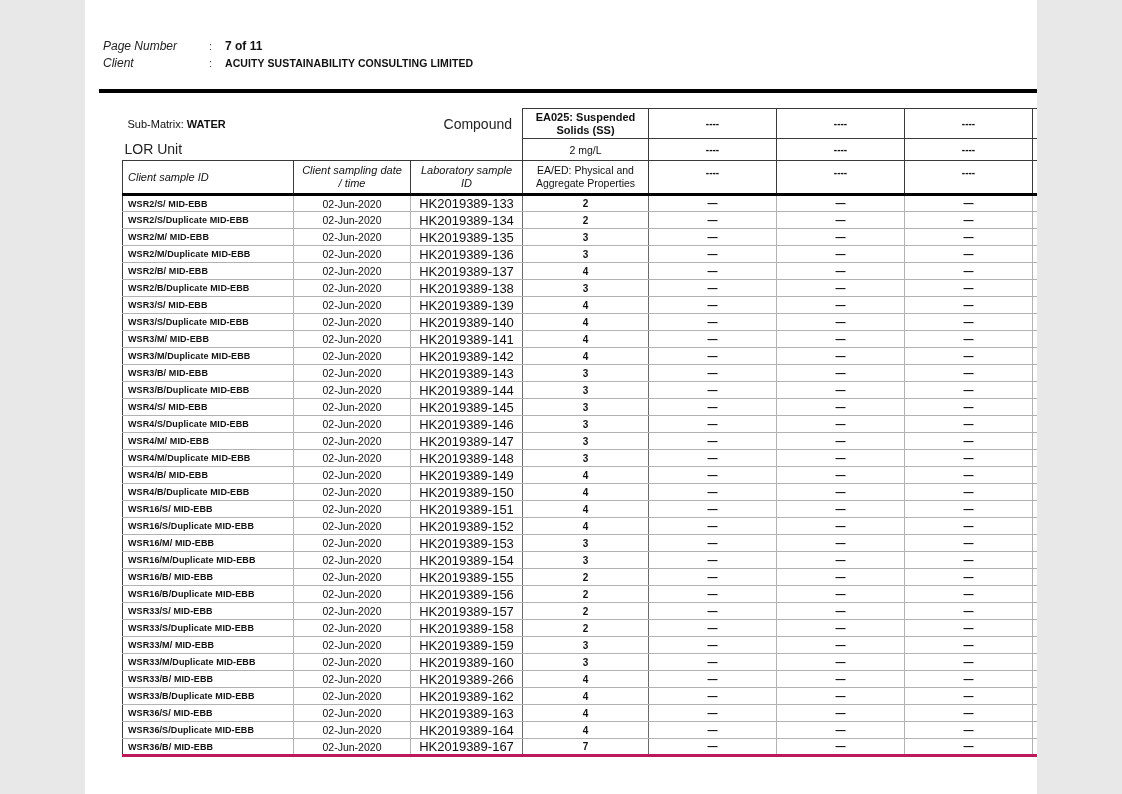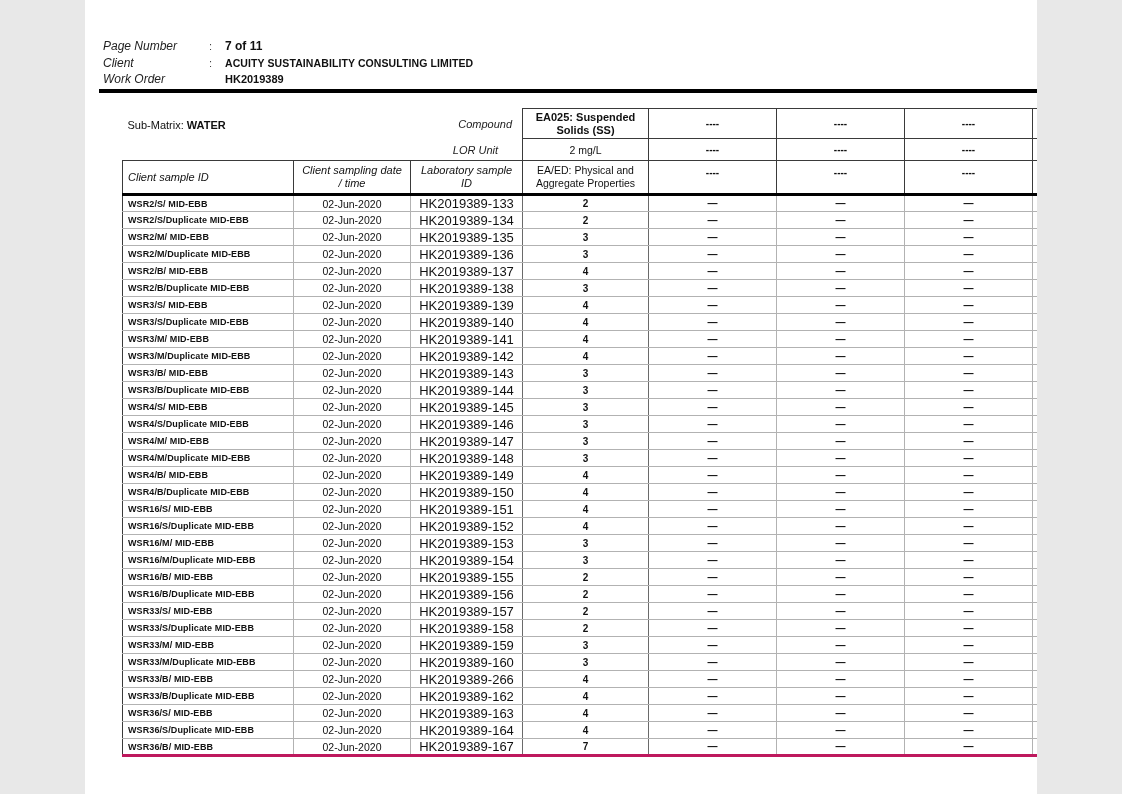--- a/index.html
+++ b/index.html
@@ -26,22 +26,22 @@
   
   tr.hdrA{height:30px;}
   tr.hdrB{height:22px;}
   tr.hdrC{height:34px;}
   td.hb{border:1px solid #3a3a3a;vertical-align:middle;text-align:center;}
   td.free{border:none;background:#fff;vertical-align:middle;}
   tr.hdrC td{border-bottom:3px solid #000;}
   .submatrix-row{display:flex;justify-content:space-between;align-items:center;padding:0 8px 0 3px;}
   .submatrix{font-size:11px;align-self:flex-start;margin-top:2px;}
   .submatrix b{font-weight:bold;}
-  .itlab{font-style:italic;font-size:11px;color:#222;}
-  .right-lab{text-align:right;padding-right:24px;}
+  .itlab{font-size:14px;color:#222;}
+  .right-lab{text-align:left;padding-right:24px;}
   .analyte-title{font-weight:bold;font-size:11px;line-height:13px;white-space:pre-line;}
   .lor-cell{font-size:10.5px;}
   .method-cell{font-size:10.5px;line-height:13px;white-space:pre-line;vertical-align:middle;}
   .col-hdr{font-style:italic;font-size:11px;line-height:13px;white-space:pre-line;text-align:center;}
   .col-hdr.first{text-align:left;padding-left:5px;}
   td.hdash{font-size:10px;font-weight:bold;letter-spacing:0;}
   tr.hdrC td.hdash{vertical-align:top;padding-top:6px;}
 
   
   tr.data{height:17px;}
@@ -65,25 +65,20 @@
   <div class="doc-header">
     <div class="hrow">
       <span class="hlabel">Page Number</span>
       <span class="hsep">:</span>
       <span class="hvalue v0">7 of 11</span>
     </div>
     <div class="hrow">
       <span class="hlabel">Client</span>
       <span class="hsep">:</span>
       <span class="hvalue v1">ACUITY SUSTAINABILITY CONSULTING LIMITED</span>
-    </div>
-    <div class="hrow">
-      <span class="hlabel">Work Order</span>
-      <span class="hsep"></span>
-      <span class="hvalue v2">HK2019389</span>
     </div>
   </div>
 
   <svg class="logo" viewBox="0 0 88 78">
     <ellipse cx="44" cy="60" rx="36" ry="14.5" fill="#ffffff" stroke="#151515" stroke-width="3"></ellipse>
     <polygon points="44,3 75,57 13,57" fill="#1f1f1f"></polygon>
     <path d="M44,20 C47.5,28 50.5,33 50.5,39.5 C50.5,45 47.5,48 44,48 C40.5,48 37.5,45 37.5,39.5 C37.5,33 40.5,28 44,20 Z" fill="#ffffff"></path>
     <rect x="35.5" y="46.5" width="17" height="8.5" rx="2.5" fill="#8a8a8a" stroke="#ffffff" stroke-width="1.6"></rect>
     <text x="44" y="66.5" text-anchor="middle" font-family="Liberation Sans, sans-serif" font-size="17.5" font-weight="bold" letter-spacing="4" fill="#101010">ALS</text>
   </svg>

